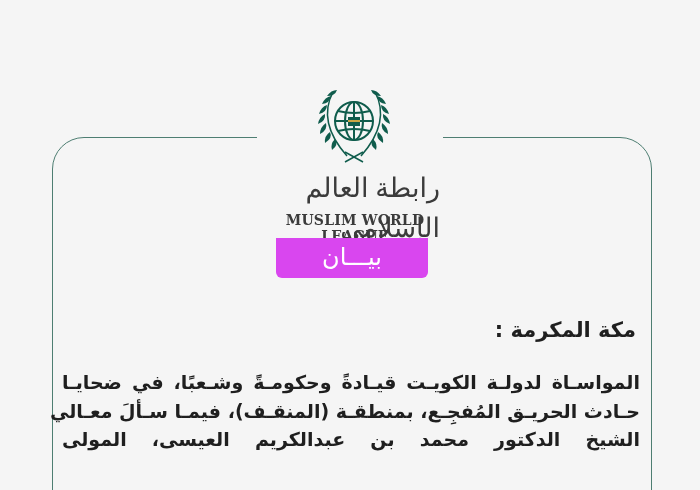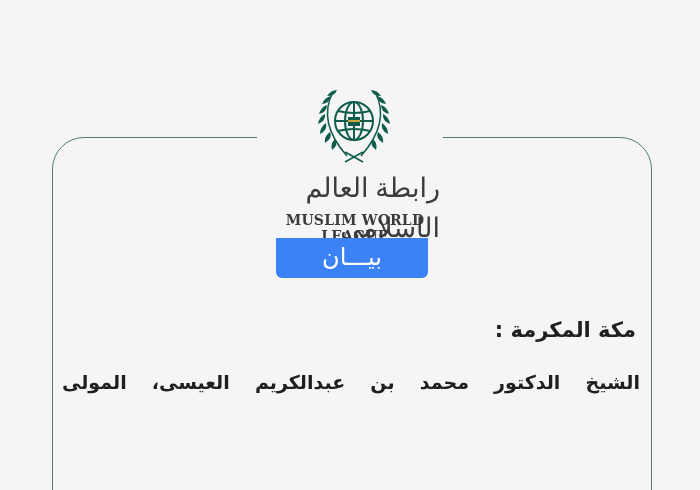--- a/index.html
+++ b/index.html
@@ -44,21 +44,21 @@
       text-align: center;
       font-family: "DejaVu Serif", serif;
       font-weight: bold;
       font-size: 14px; color: #3b3b3b;
       letter-spacing: 0.2px;
     }
     .badge {
       position: absolute;
       left: 276px; top: 238px;
       width: 152px; height: 40px;
-      background: #3b82f6;
+      background: #d946ef;
       border-radius: 0 0 6px 6px;
       color: #ffffff;
       text-align: center;
       font-size: 24px;
       line-height: 38px;
       direction: rtl;
     }
     .dateline {
       position: absolute;
       right: 64px; top: 318px;
@@ -125,14 +125,16 @@
 <div class="org-ar">رابطة العالم الإسلامي</div>
 <div class="org-en">MUSLIM WORLD LEAGUE</div>
 
 <div class="badge">
   <span>بيـــان</span>
 </div>
 
 <div class="dateline">مكة المكرمة :</div>
 
 <div class="body-text">
+  <span class="line">المواسـاة لدولـة الكويـت قيـادةً وحكومـةً وشـعبًا، في ضحايـا</span>
+  <span class="line">حـادث الحريـق المُفجِـع، بمنطقـة (المنقـف)، فيمـا سـألَ معـالي</span>
   <span class="line">الشيخ الدكتور محمد بن عبدالكريم العيسى، المولى</span>
 </div>
 
 </body></html>

